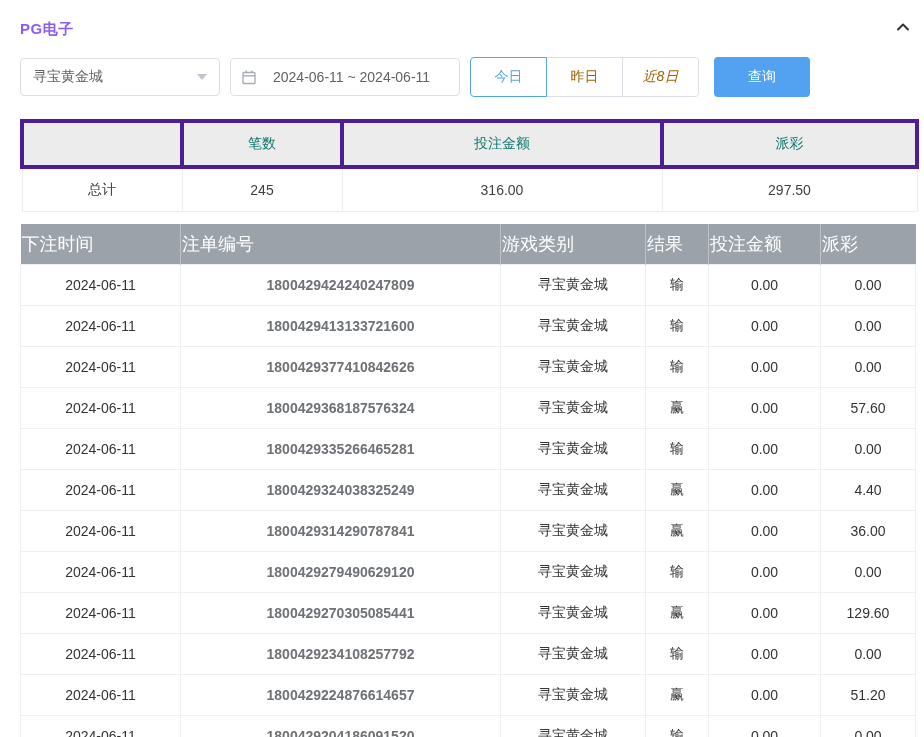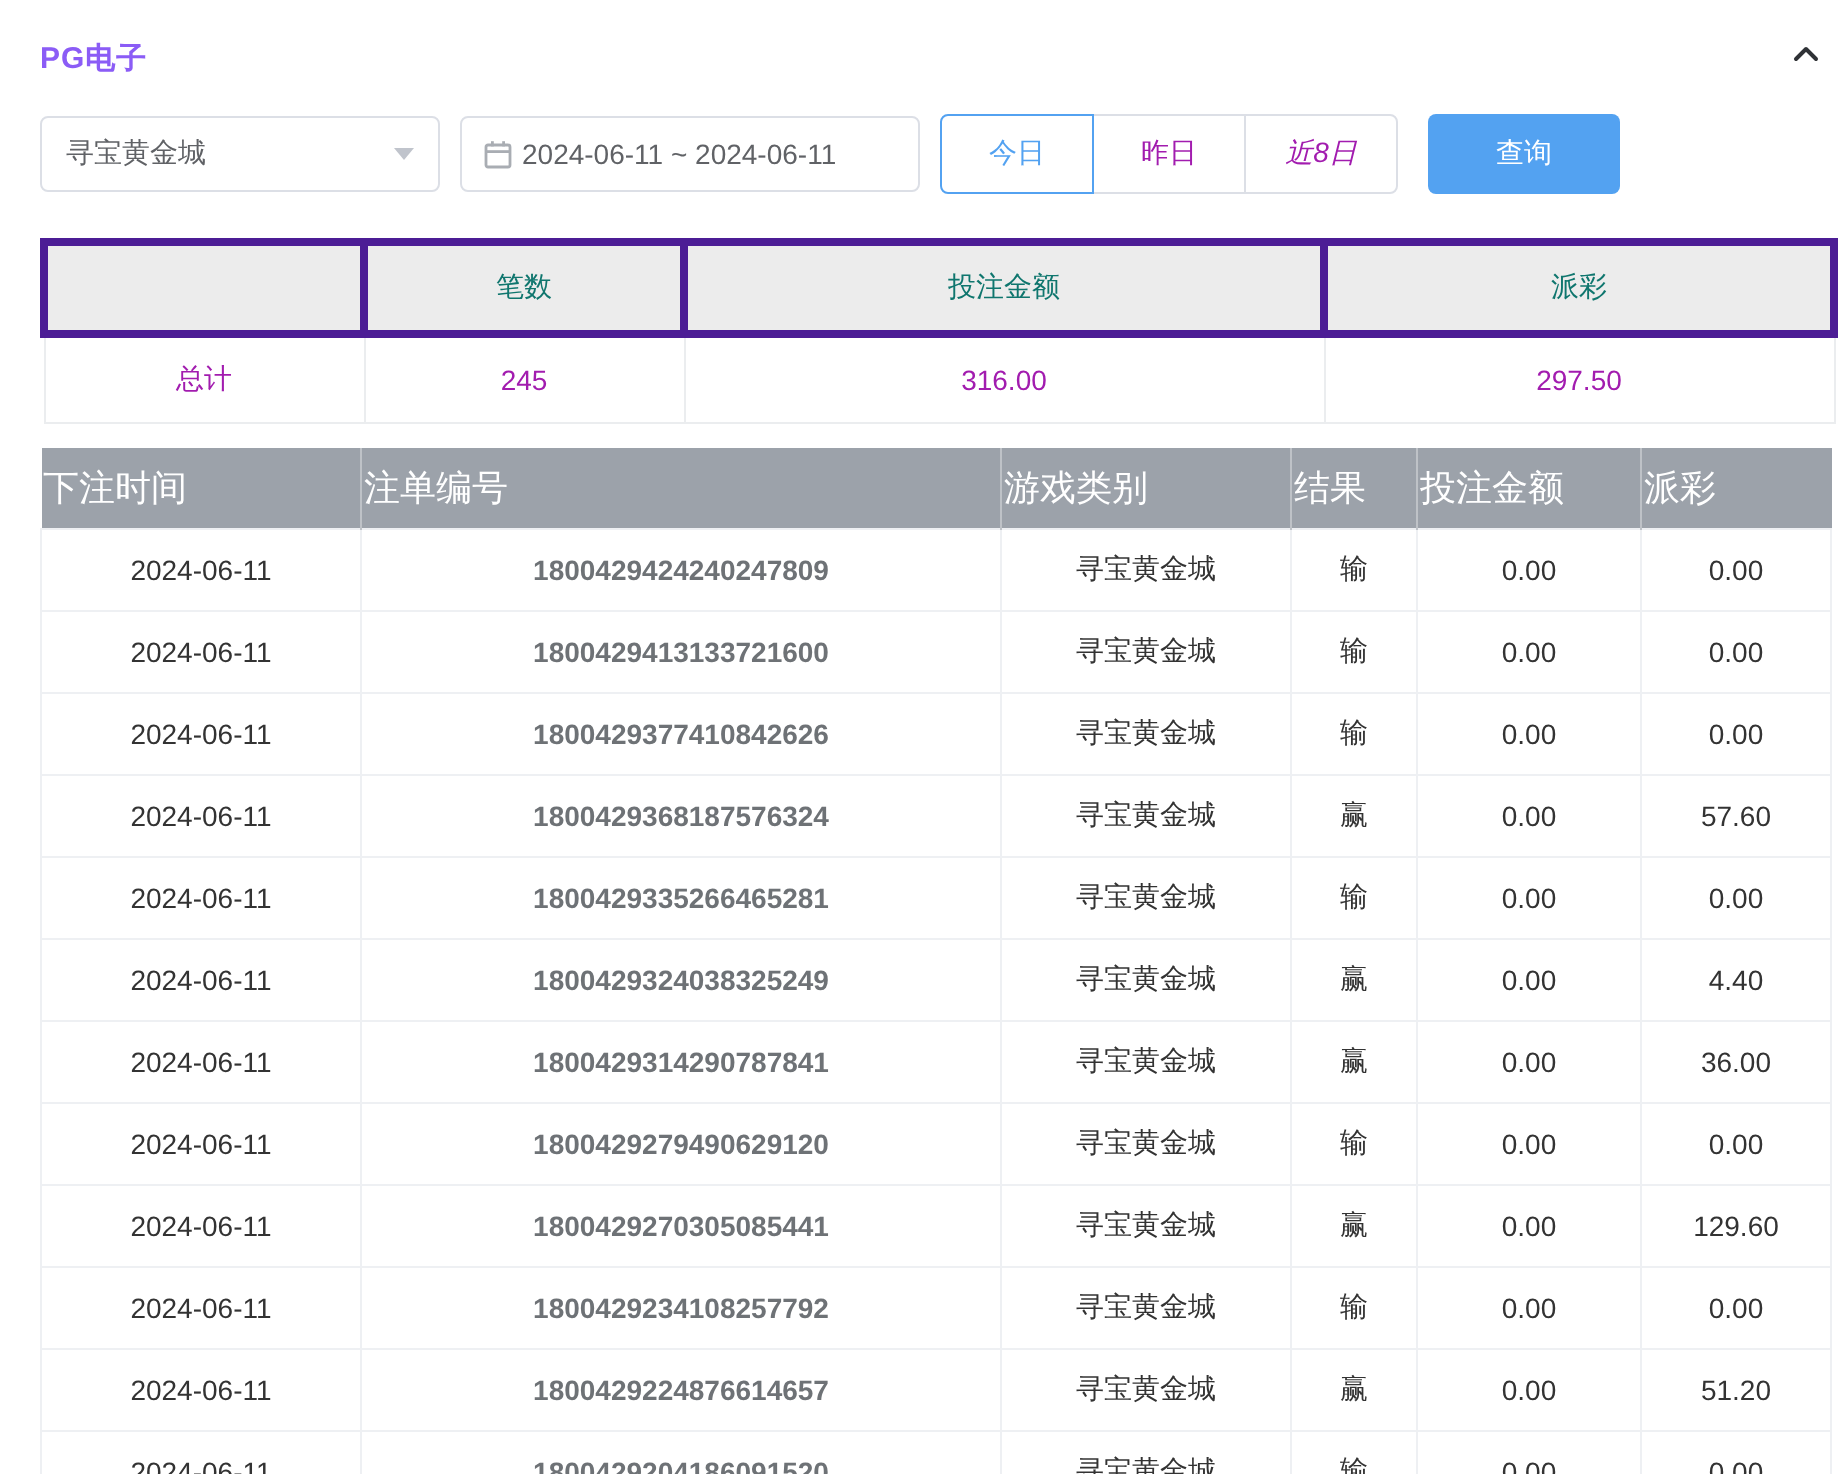--- a/index.html
+++ b/index.html
@@ -54,34 +54,34 @@
     border-left: 5px solid transparent;
     border-right: 5px solid transparent;
     border-top: 6px solid #c0c4cc;
   }
   .date-box {
     width: 230px; height: 38px;
     border: 1px solid #dcdfe6;
     border-radius: 4px;
     box-sizing: border-box;
     display: flex; align-items: center;
-    gap: 4px;
+    gap: 16px;
     padding: 0 10px;
     font-size: 14px; color: #606266;
     margin-left: 10px;
     cursor: pointer; background: #fff;
     white-space: nowrap;
   }
   .btn-group { display: flex; margin-left: 10px; }
   .qbtn {
     width: 77px; height: 40px;
     box-sizing: border-box;
     background: #fff;
     border: 1px solid #dcdfe6;
-    color: #a21caf;
+    color: #a16207;
     font-size: 14px;
     cursor: pointer;
     margin-left: -1px;
     font-family: inherit;
     padding: 0;
   }
   .qbtn:first-child { border-radius: 4px 0 0 4px; margin-left: 0; }
   .qbtn:last-child  { border-radius: 0 4px 4px 0; font-style: italic; }
   .qbtn.active {
     color: var(--accent, #53a2f1);
@@ -109,21 +109,21 @@
     height: 40px;
     font-size: 14px;
     font-weight: normal;
     color: #0f766e;
     text-align: center;
     border: 4px solid #4c1d95;
   }
   .summary td {
     height: 40px;
     font-size: 14px;
-    color: #a21caf;
+    color: #404040;
     text-align: center;
     border: 1px solid #ebedef;
     background: #fff;
   }
 
   .bets { margin-top: 12px; }
   .bets th {
     background: var(--table_header_bg, #9ca2aa);
     color: #ffffff;
     height: 38px;

